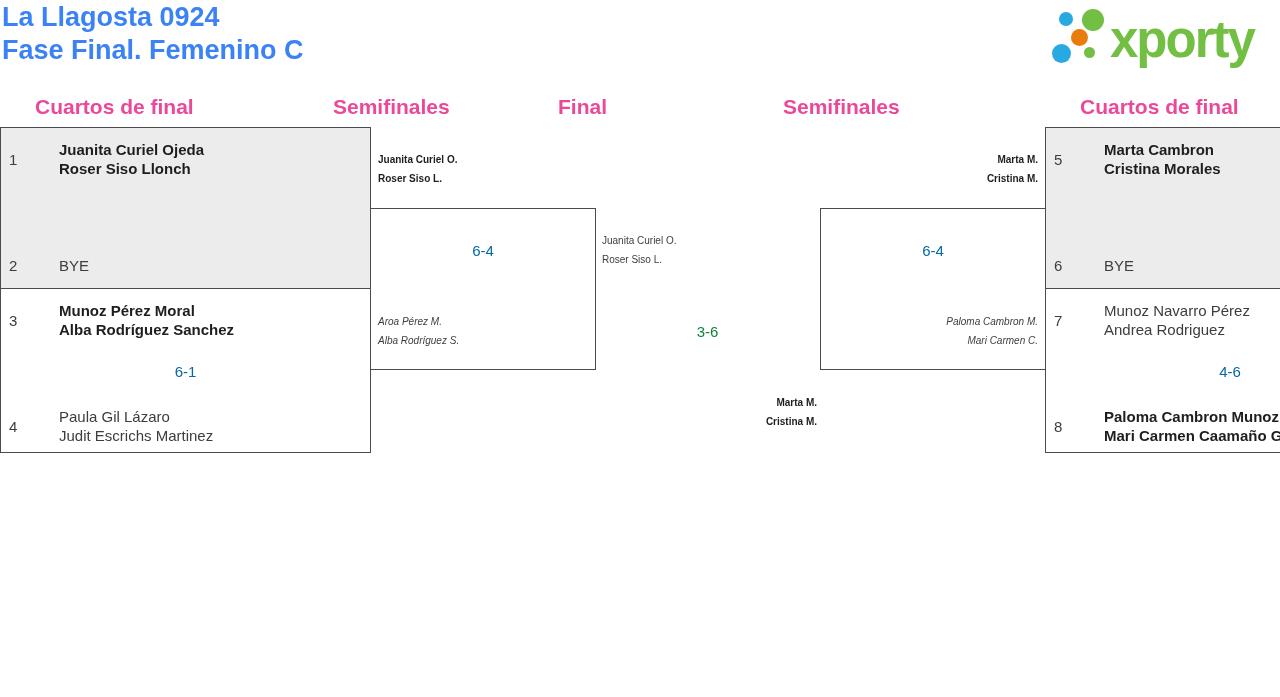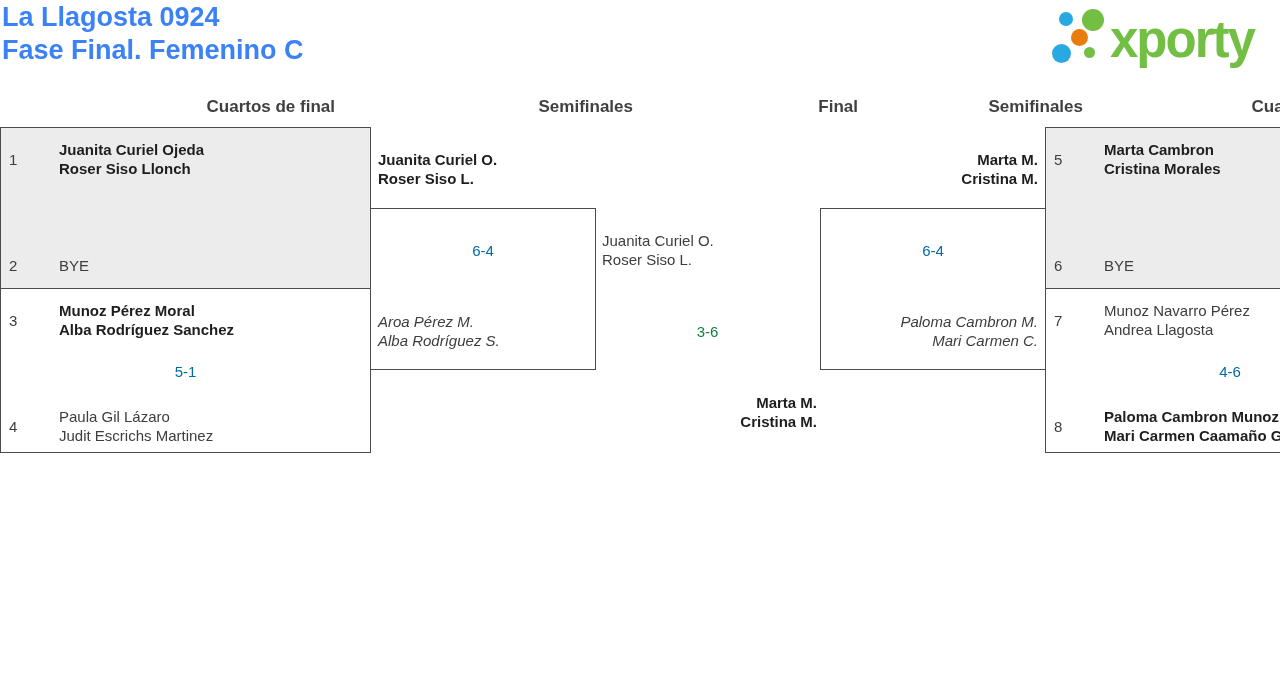--- a/index.html
+++ b/index.html
@@ -14,40 +14,40 @@
   .abs { position:absolute; }
 
   
   .title-block { position:absolute; left:2px; top:1px; font-size:27px; line-height:33px; font-weight:700; color:#3b82f6; }
 
   
   .logo-dot { position:absolute; border-radius:50%; }
   .logo-text { position:absolute; left:1110px; top:10px; font-size:51px; font-weight:700; letter-spacing:-2px; color:#72bf44; }
 
   
-  .round-header { position:absolute; top:96px; width:300px; text-align:right; font-size:17px; line-height:22px; font-weight:600; color:#404040; }
+  .round-header { position:absolute; top:96px; width:300px; text-align:left; font-size:21px; line-height:22px; font-weight:600; color:#ec4899; }
 
   
   .box { position:absolute; border:1px solid #4b4b4b; background:#ffffff; }
   .box.grey { background:#ececec; }
 
   .team { position:absolute; left:8px; right:6px; height:38px; display:flex; align-items:center; }
   .team .seed { width:15px; flex:none; font-size:15px; color:#3d3d3d; margin-right:7px; }
   .names { display:flex; flex-direction:column; justify-content:center; font-size:15px; line-height:19px; color:#3d3d3d; white-space:nowrap;margin-left:28px; }
   .names.bold, .label.bold { font-weight:700; color:#1e1e1e; }
   .nl:empty { display:none; }
 
   .qf .team.top { top:12px; }
   .qf .team.bottom { top:118px; }
   .score { position:absolute; left:0; right:0; text-align:center; font-size:15px; line-height:19px; color:#0369a1; }
   .qf .score { top:73px; }
 
   
   .sf .score { top:32px; }
-  .label { position:absolute; font-size:15px; line-height:19px; color:#3d3d3d; white-space:nowrap; }
+  .label { position:absolute; font-size:10px; line-height:19px; color:#3d3d3d; white-space:nowrap; }
   .sf .winner-label { top:-59px; }
   .sf .loser-label { top:103px;font-style:italic; }
   .sf.left .winner-label, .sf.left .loser-label { left:7px; text-align:left; }
   .sf.right .winner-label, .sf.right .loser-label { right:7px; text-align:right; }
 
   
   .final-top { left:602px; top:231px; text-align:left; }
   .final-score { left:595px; top:322px; width:225px; text-align:center; font-size:15px; line-height:19px; color:#15803d; }
   .final-bottom { left:595px; top:393px; width:222px; text-align:right; }
 </style>
@@ -93,21 +93,21 @@
 </div>
 
 <div class="box qf" style="left:0; top:288px; width:371px; height:165px;">
   <div class="team top">
     <span class="seed">3</span>
     <span class="names bold">
       <span class="nl">Munoz Pérez Moral</span>
       <span class="nl">Alba Rodríguez Sanchez</span>
     </span>
   </div>
-  <div class="score">5-1</div>
+  <div class="score">6-1</div>
   <div class="team bottom">
     <span class="seed">4</span>
     <span class="names">
       <span class="nl">Paula Gil Lázaro</span>
       <span class="nl">Judit Escrichs Martinez</span>
     </span>
   </div>
 </div>
 
 <div class="box sf left" style="left:370px; top:208px; width:226px; height:162px;">
@@ -160,21 +160,21 @@
 
     </span>
   </div>
 </div>
 
 <div class="box qf" style="left:1045px; top:288px; width:370px; height:165px;">
   <div class="team top">
     <span class="seed">7</span>
     <span class="names">
       <span class="nl">Munoz Navarro Pérez</span>
-      <span class="nl">Andrea Llagosta</span>
+      <span class="nl">Andrea Rodriguez</span>
     </span>
   </div>
   <div class="score">4-6</div>
   <div class="team bottom">
     <span class="seed">8</span>
     <span class="names bold">
       <span class="nl">Paloma Cambron Munoz</span>
       <span class="nl">Mari Carmen Caamaño García</span>
     </span>
   </div>

